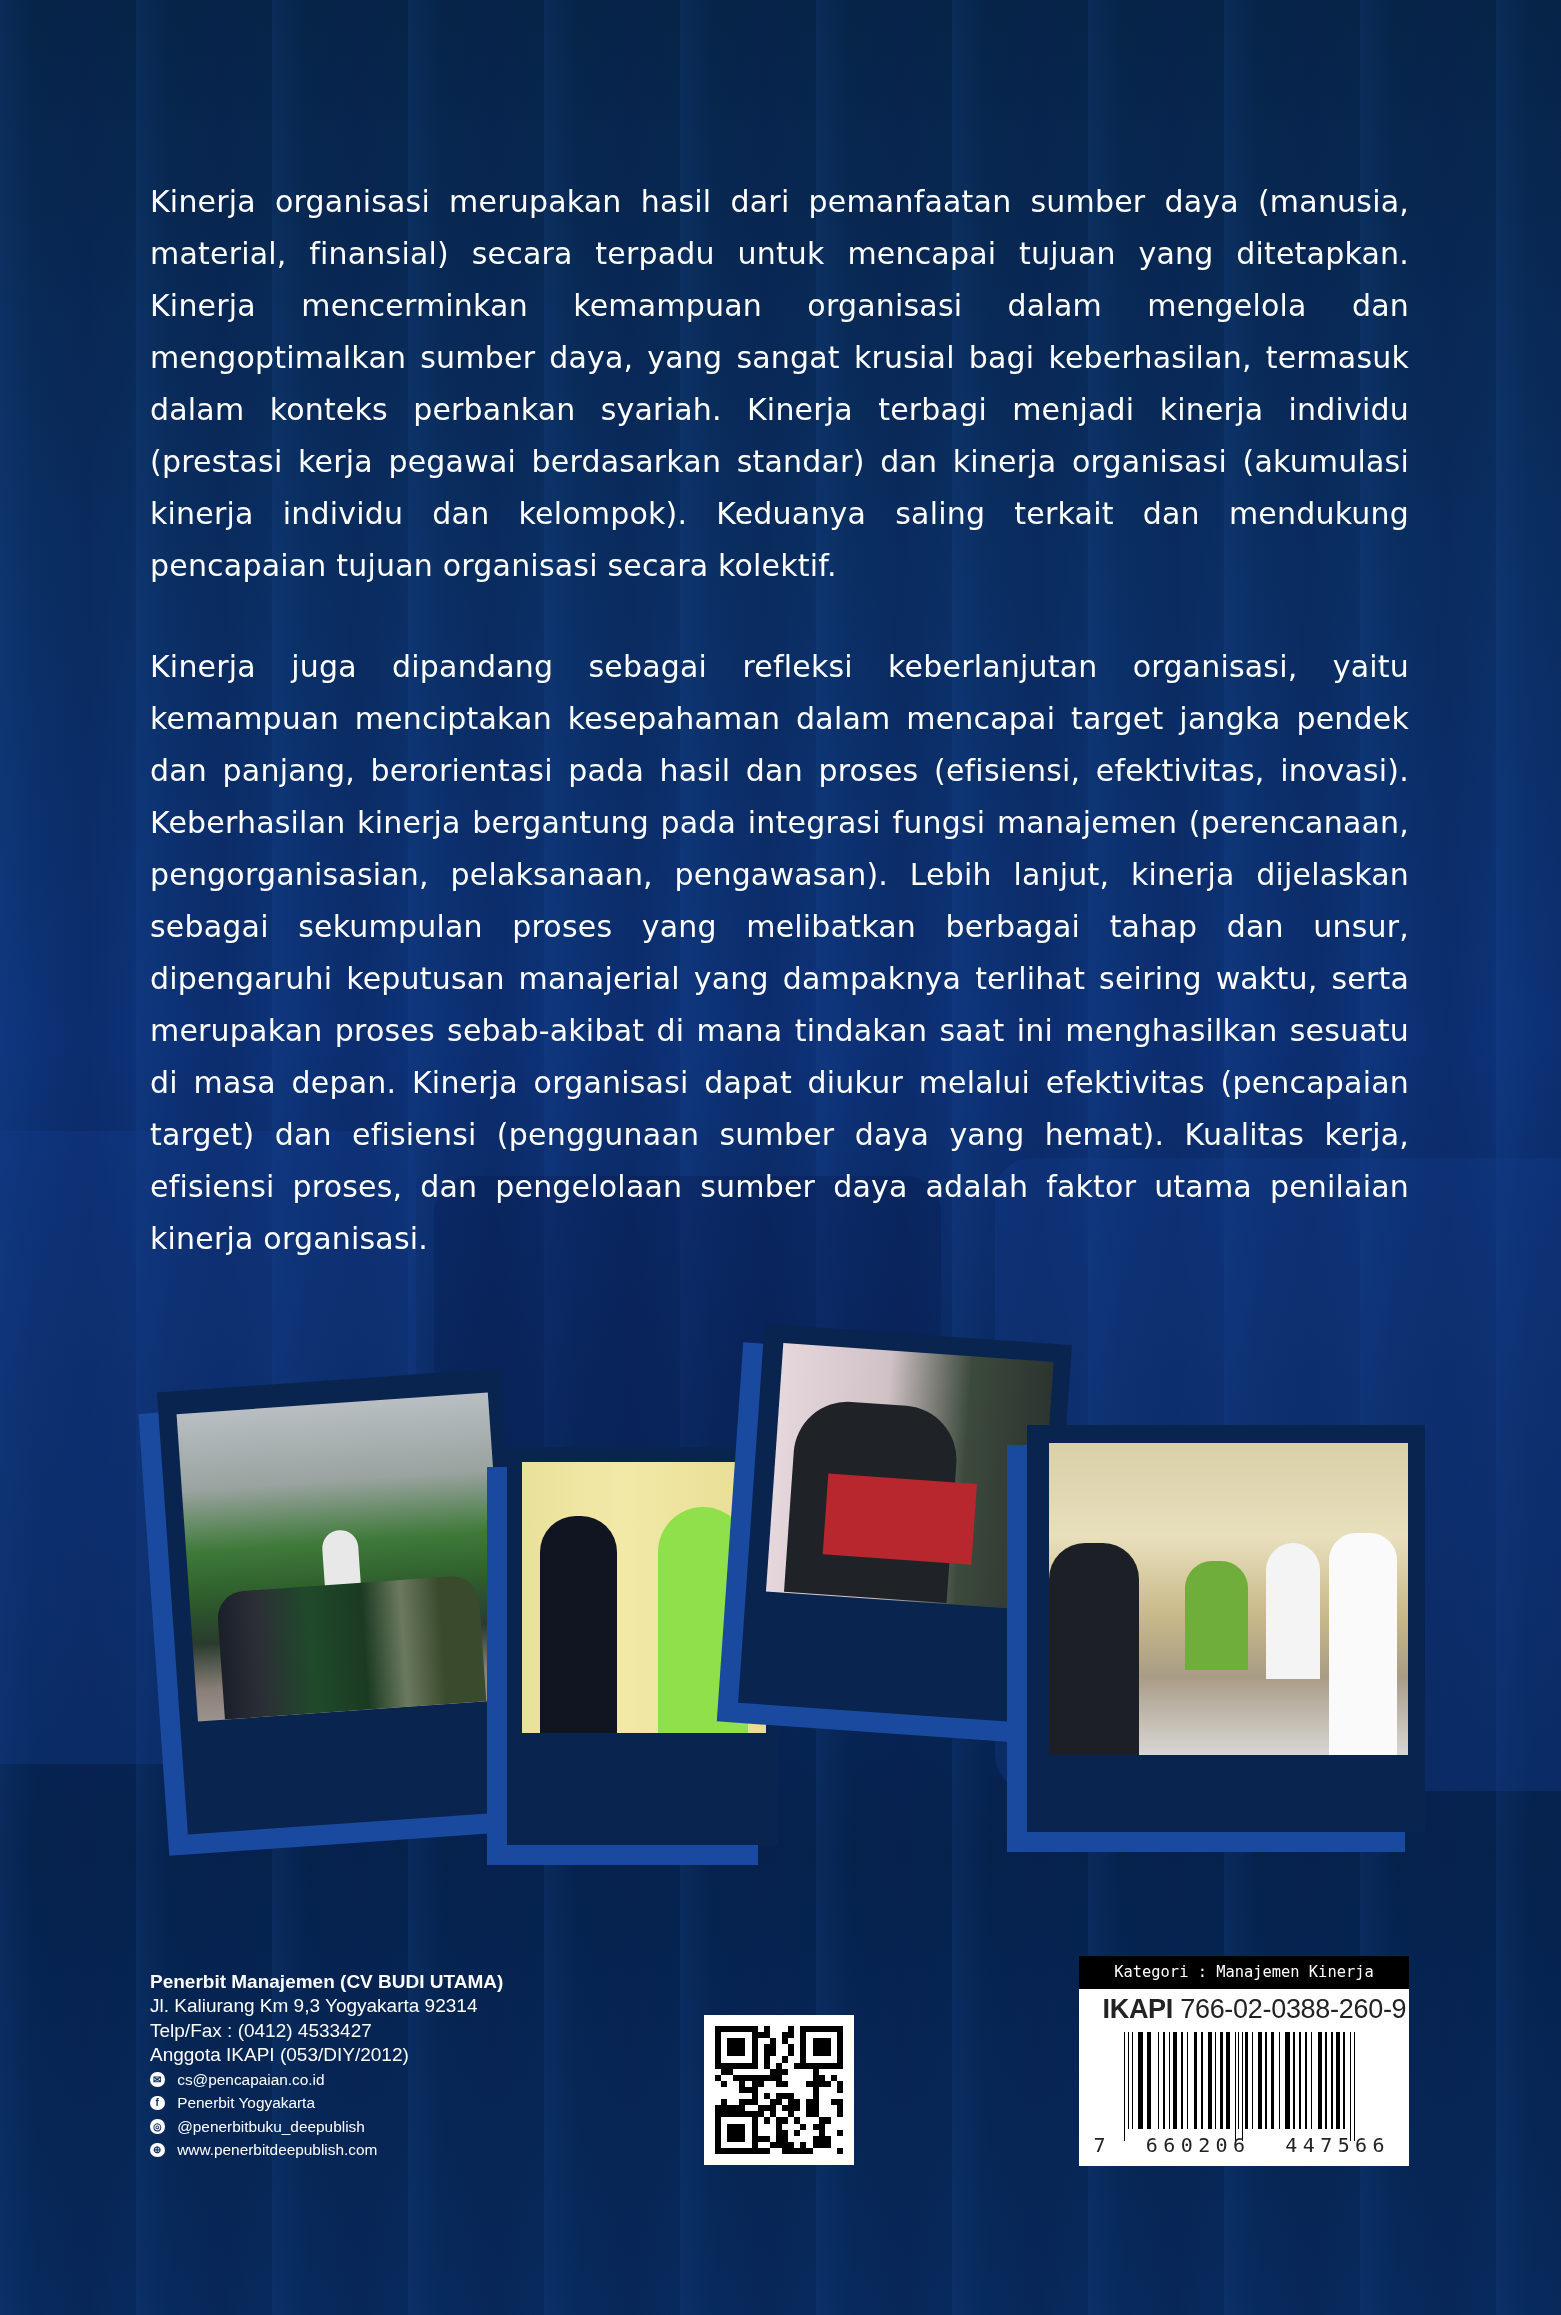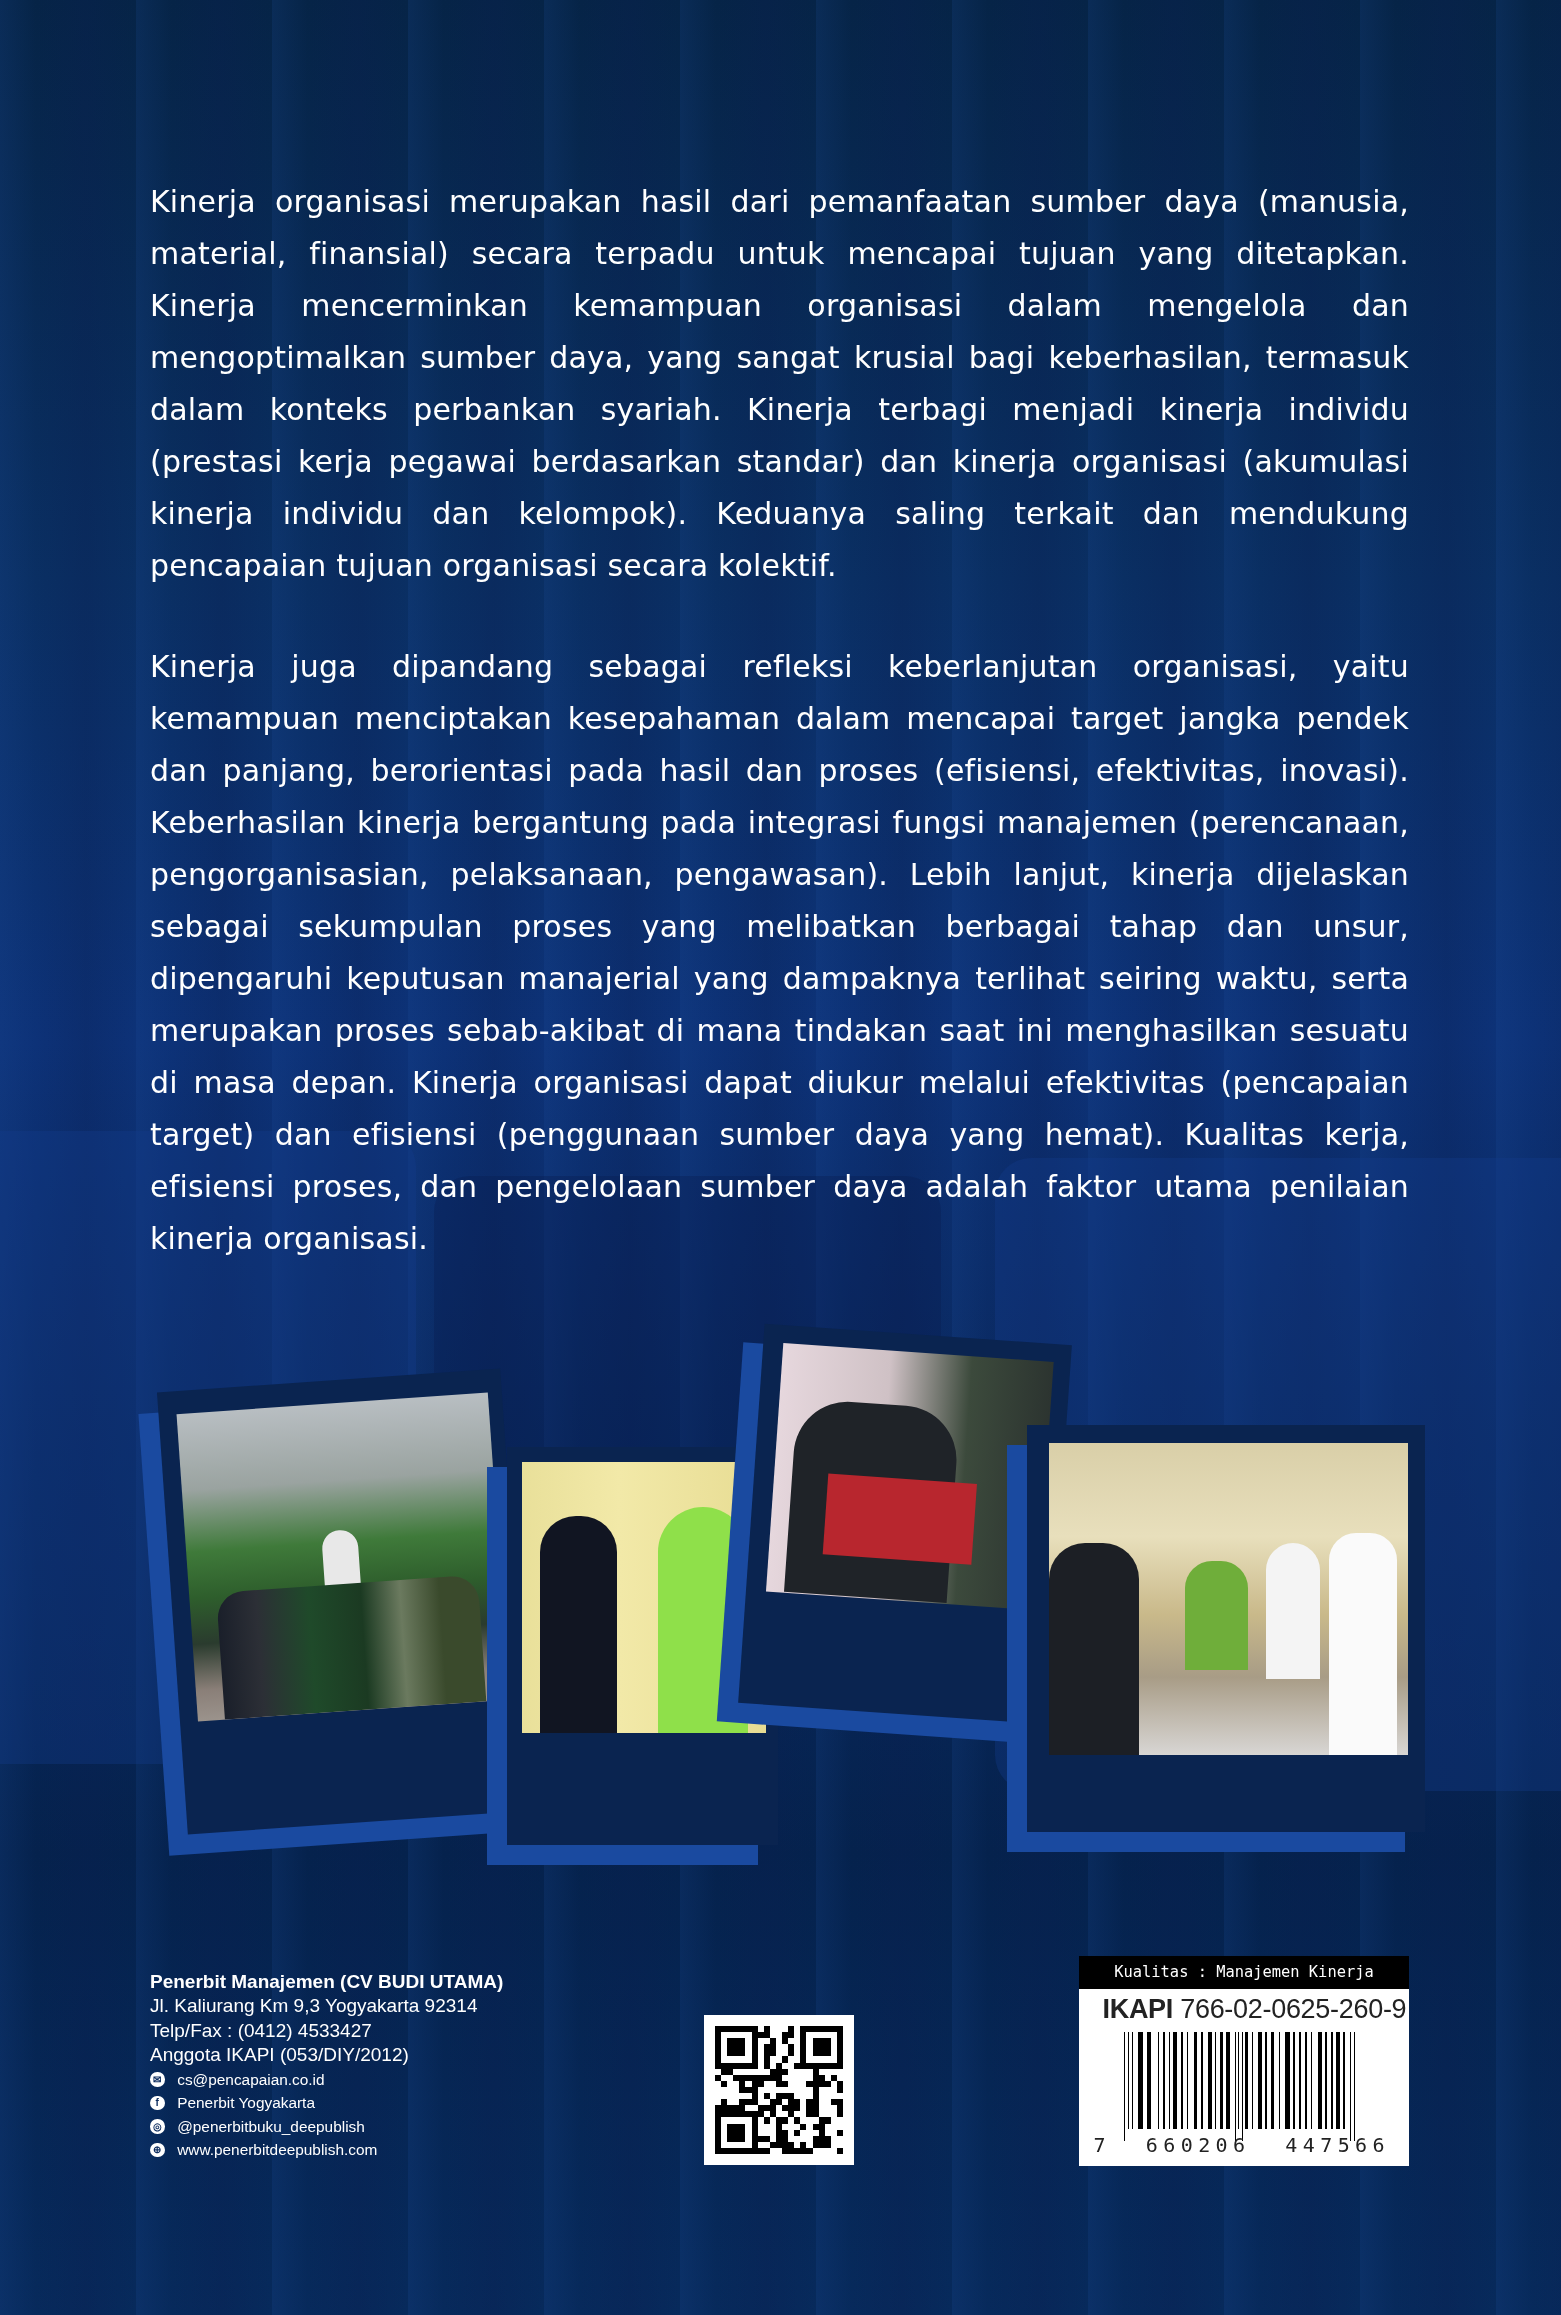--- a/index.html
+++ b/index.html
@@ -556,24 +556,24 @@
       <div class="b"></div>
       <div></div>
       <div></div>
       <div></div>
       <div></div>
       <div class="b"></div>
     </div>
 </div>
 
 <div class="barcode-box">
-  <div class="cat-bar">Kualitas : Manajemen Kinerja</div>
+  <div class="cat-bar">Kategori : Manajemen Kinerja</div>
   <div class="sidn">
     <b>IKAPI</b>
-    <span>766-02-0625-260-9</span>
+    <span>766-02-0388-260-9</span>
   </div>
   <div class="bars" id="bars">
       <span class="long" style="width: 1.4px;"></span>
       <span class="gap" style="width: 2.7px;"></span>
       <span style="width: 0.9px;"></span>
       <span class="gap" style="width: 2.7px;"></span>
       <span style="width: 0.9px;"></span>
       <span class="gap" style="width: 5.4px;"></span>
       <span style="width: 5.4px;"></span>
       <span class="gap" style="width: 3.6px;"></span>

